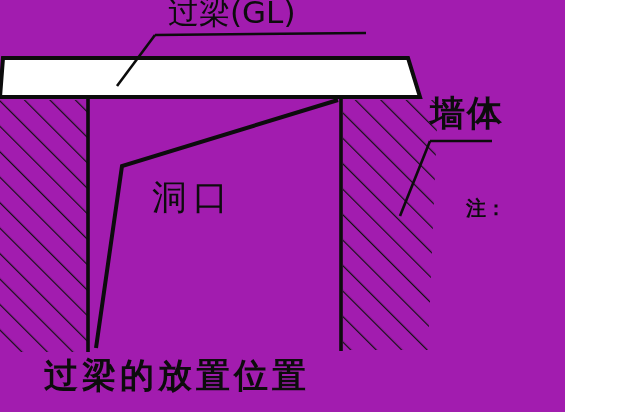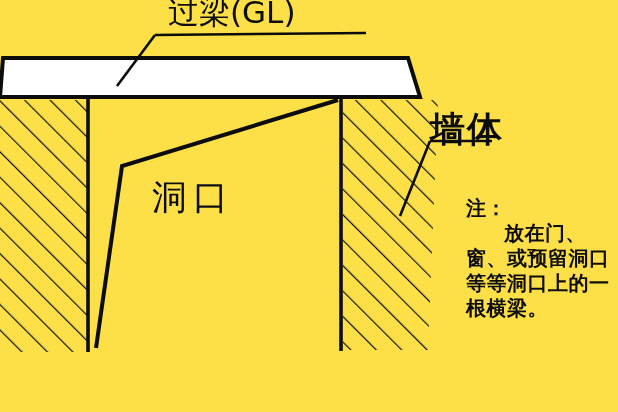--- a/index.html
+++ b/index.html
@@ -14,23 +14,23 @@
     position: relative;
     overflow: hidden;
     font-family: "DejaVu Sans", "Liberation Sans", sans-serif;
     color: #111111;
   }
 
   .diagram-root {
     position: absolute;
     left: 0;
     top: 0;
-    width: 618px;
+    width: 565px;
     height: 412px;
-    background: #fde047;
+    background: #a21caf;
   }
 
   .svg-canvas {
     position: absolute;
     left: 0;
     top: 0;
     width: 618px;
     height: 412px;
     display: block;
   }
@@ -47,21 +47,21 @@
   .label-beam {
     left: 168px;
     top: -3px;
     font-size: 31px;
     letter-spacing: 0px;
     font-weight: 500;
   }
 
   .label-wall {
     left: 430px;
-    top: 112px;
+    top: 96px;
     font-size: 35px;
     letter-spacing: 2px;
     font-weight: 600;
   }
 
   .label-opening {
     left: 152px;
     top: 180px;
     font-size: 35px;
     letter-spacing: 6px;
@@ -149,19 +149,19 @@
       <line x1="430" y1="141" x2="400" y2="216" stroke="#0c0c0c" stroke-width="2.6"></line>
     </g>
   </svg>
 
   <div class="label label-beam">过梁(GL)</div>
 
   <div class="label label-wall">墙体</div>
 
   <div class="label label-opening">洞口</div>
 
+  <div class="label label-caption">过梁的放置位置</div>
 
   <div class="note-block">
     <span class="note-title">注：</span>
-    <span class="note-body">放在门、窗、或预留洞口等等洞口上的一根横梁。</span>
   </div>
 
 </div>
 
 </body></html>

